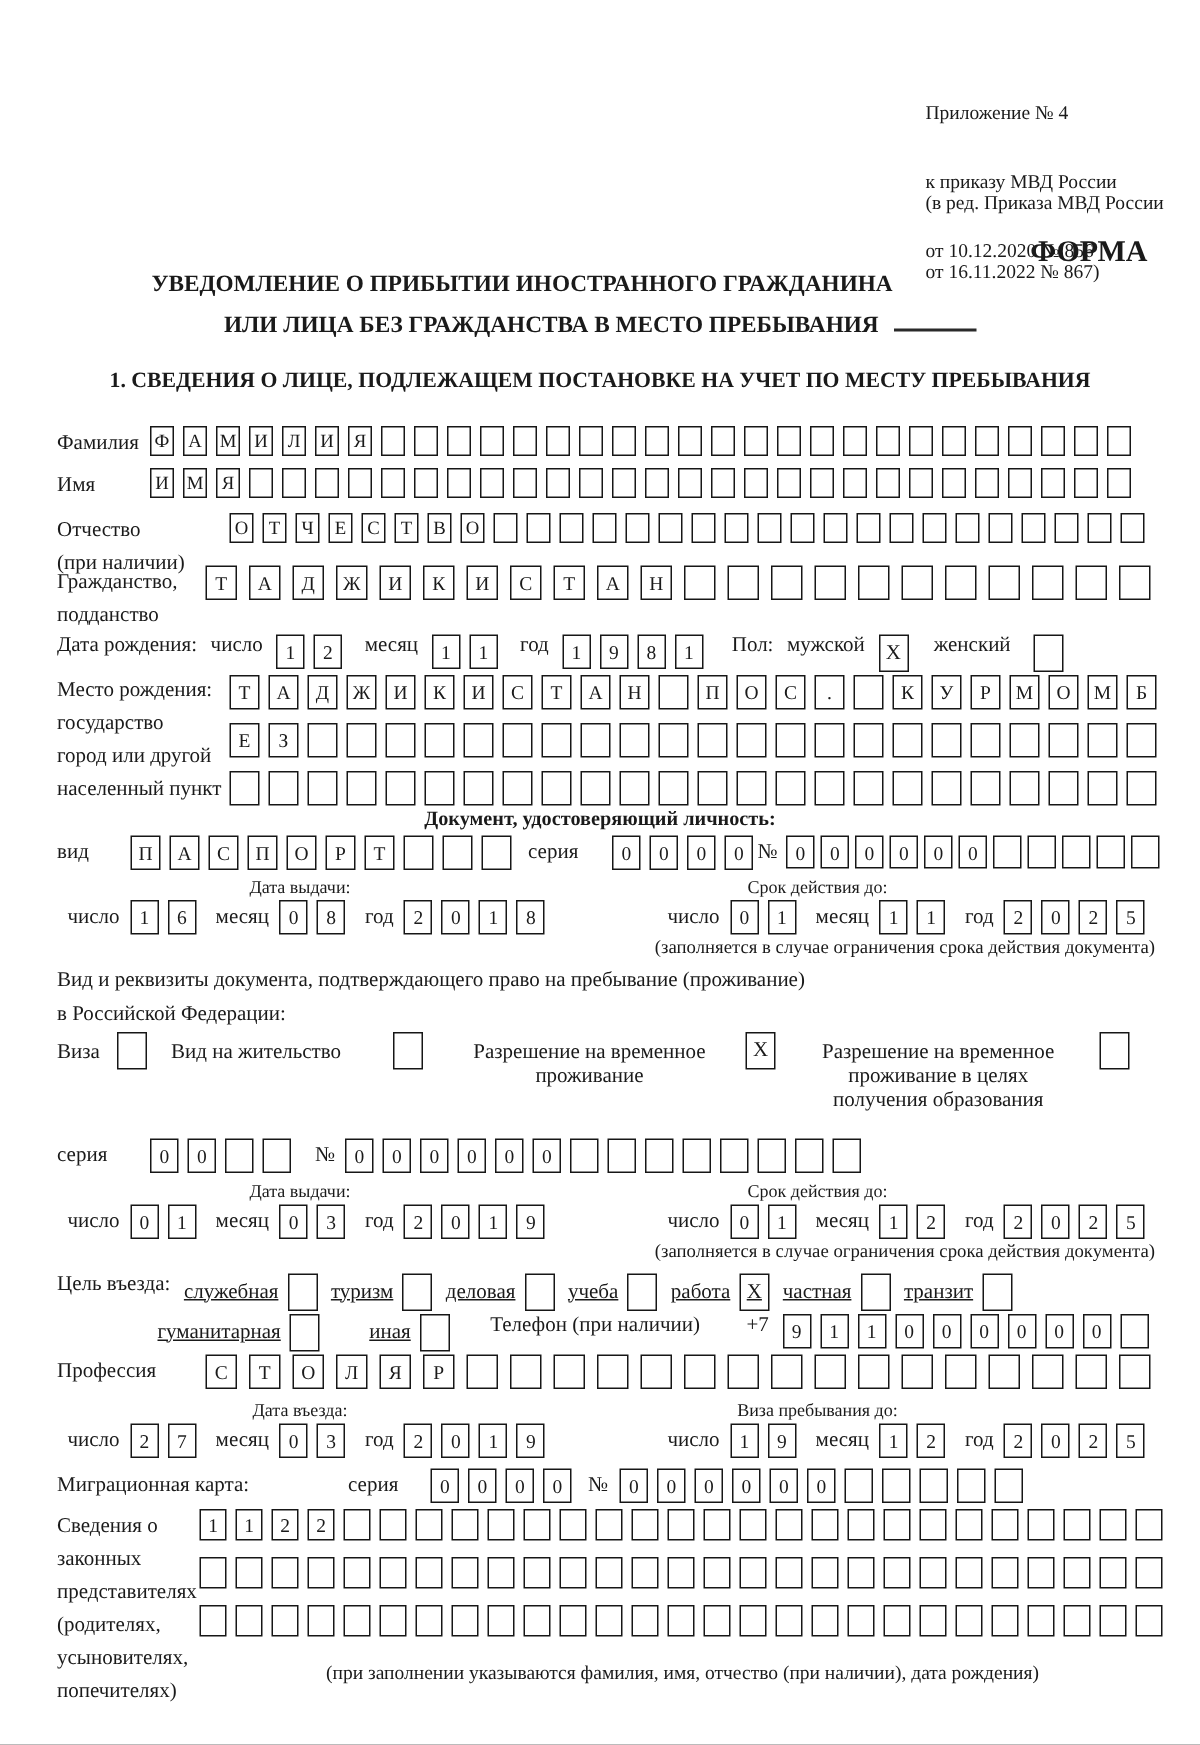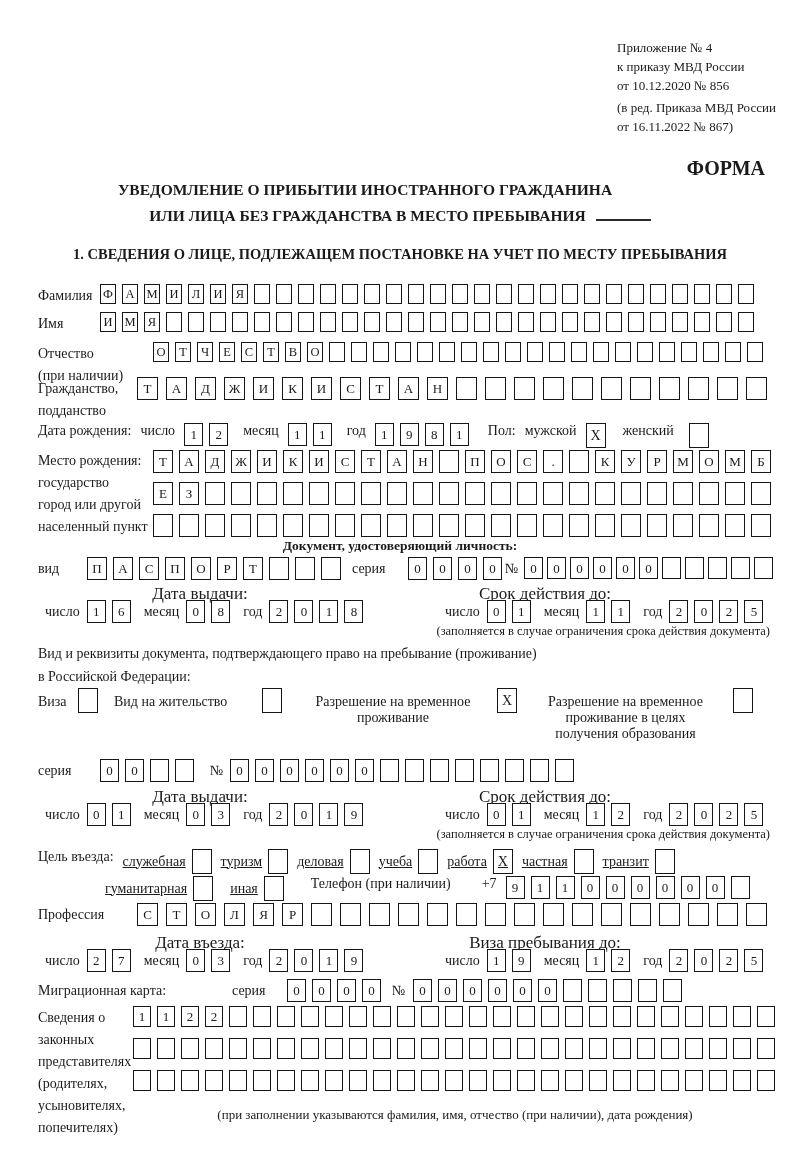--- a/index.html
+++ b/index.html
@@ -3,21 +3,21 @@
 <meta charset="utf-8">
 <style>
   html,body{margin:0;padding:0;background:#888;}
   #page{
     position:relative;width:800px;height:1163px;background:#ffffff;
     font-family:"Liberation Serif","DejaVu Serif",serif;color:#1a1a1a;overflow:hidden;margin:0 auto;
   }
   .abs{position:absolute;white-space:nowrap;}
   .lbl{font-size:14px;}
   .small{font-size:12.5px;}
-  .dlabel{font-size:17px;}
+  .dlabel{font-size:12px;}
   .b{font-weight:bold;}
   .center{text-align:center;}
   .right{text-align:right;}
   .frow{display:flex;align-items:flex-start;gap:9px;}
   .dg{display:flex;align-items:center;gap:7px;}
   .pair{display:flex;align-items:center;gap:6px;text-decoration:underline;}
   .cells{display:inline-flex;align-items:flex-start;}
   .cell{
     display:inline-flex;align-items:center;justify-content:center;
     border:1.8px solid #161616;box-sizing:border-box;background:#fff;
@@ -29,39 +29,39 @@
   .cv .cell{width:20px;height:23px;margin-right:6px;}
   .cd .cell{width:19px;height:23px;margin-right:6px;}
   .cn .cell{width:19px;height:22px;margin-right:4px;}
   .cr .cell{width:18px;height:21px;margin-right:6px;}
   .cb{
     width:20px;height:25px;border:1.8px solid #161616;box-sizing:border-box;
     display:inline-flex;align-items:center;justify-content:center;
     font-size:14px;background:#fff;flex:0 0 auto;
   }
   .t-blank{display:inline-block;width:55px;height:15px;border-bottom:2px solid #2a2a2a;margin-left:10px;vertical-align:baseline;}
-  .hline{line-height:19px;font-size:13px;}
+  .hline{line-height:19px;font-size:13px;margin-top:27px;}
 </style>
 </head>
 <body>
 
 <div id="page">
 
   <div class="abs" style="left:617px;top:38px">
     <div class="hline">Приложение № 4</div>
     <div class="hline">к приказу МВД России</div>
     <div class="hline">от 10.12.2020 № 856</div>
   </div>
   <div class="abs" style="left:617px;top:98px">
     <div class="hline">(в ред. Приказа МВД России</div>
     <div class="hline">от 16.11.2022 № 867)</div>
   </div>
   <div class="abs b right" style="left:0;top:157px;width:765px;font-size:20px">ФОРМА</div>
 
-  <div class="abs b center" style="left:17px;top:181px;width:696px;font-size:15.5px">УВЕДОМЛЕНИЕ О ПРИБЫТИИ ИНОСТРАННОГО ГРАЖДАНИНА</div>
+  <div class="abs b center" style="left:0;top:181px;width:696px;font-size:15.5px">УВЕДОМЛЕНИЕ О ПРИБЫТИИ ИНОСТРАННОГО ГРАЖДАНИНА</div>
   <div class="abs b center" style="left:0;top:204px;width:800px;font-size:15.5px">
     <span>ИЛИ ЛИЦА БЕЗ ГРАЖДАНСТВА В МЕСТО ПРЕБЫВАНИЯ</span><span class="t-blank"></span>
   </div>
 
   <div class="abs b center" style="left:0;top:246px;width:800px;font-size:14.5px">1. СВЕДЕНИЯ О ЛИЦЕ, ПОДЛЕЖАЩЕМ ПОСТАНОВКЕ НА УЧЕТ ПО МЕСТУ ПРЕБЫВАНИЯ</div>
 
   <div class="abs lbl" style="left:38px;top:288px">Фамилия</div>
   <div class="abs cells cs" style="left:100px;top:284px">
       <span class="cell">Ф</span>
       <span class="cell">А</span>
@@ -495,21 +495,21 @@
       <span class="lbl">транзит</span>
       <span class="cb"></span>
     </span>
   </div>
 
   <div class="abs frow" style="left:105px;top:876px">
     <span class="pair">
       <span class="lbl">гуманитарная</span>
       <span class="cb"></span>
     </span>
-    <span class="pair" style="margin-left:8px">
+    <span class="pair" style="margin-left:24px">
       <span class="lbl">иная</span>
       <span class="cb"></span>
     </span>
     <span class="lbl" style="margin-left:18px">Телефон (при наличии)</span>
     <span class="lbl" style="margin-left:22px">+7</span>
     <span class="cells cd">
         <span class="cell">9</span>
         <span class="cell">1</span>
         <span class="cell">1</span>
         <span class="cell">0</span>

